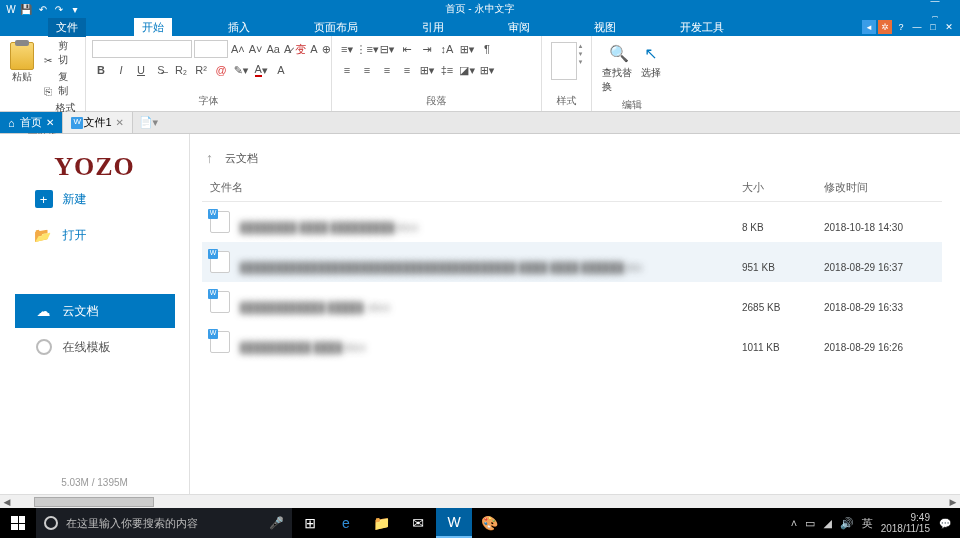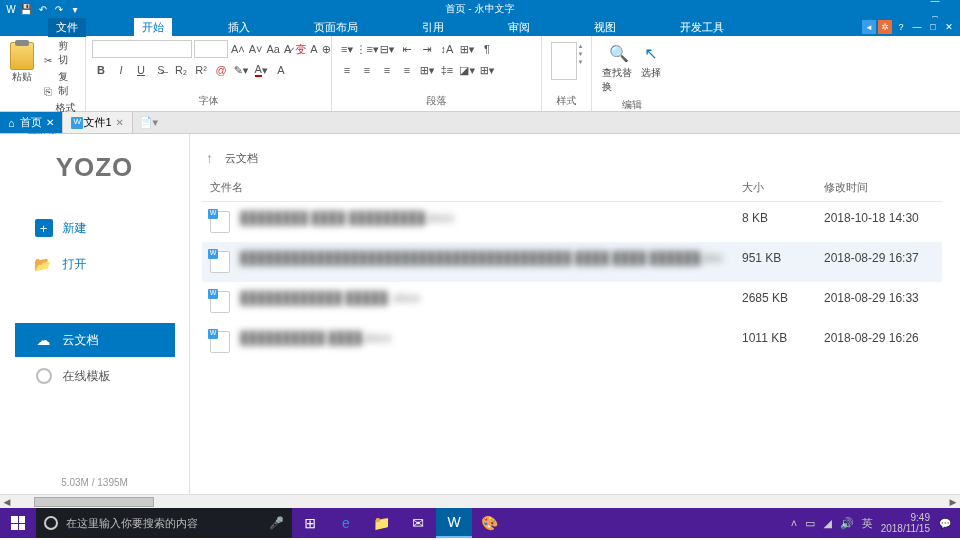--- a/index.html
+++ b/index.html
@@ -62,55 +62,55 @@
 .tab-ico{width:12px;height:12px;}
 .home-ico::before{content:"⌂";color:#fff;font-size:11px;}
 .file-ico{background:#3a9de8;border-radius:1px;position:relative;}
 .file-ico::before{content:"W";color:#fff;font-size:8px;position:absolute;top:0;left:2px;}
 .close-x{font-size:10px;color:#888;margin-left:4px;}
 .newtab-btn{display:flex;align-items:center;padding:0 6px;font-size:11px;color:#888;cursor:pointer;}
 
 
 .main { height: 360px; display: flex; background: #fff;}
 .sidebar { width: 190px; background: #fff; border-right: 1px solid #e0e0e0; display: flex; flex-direction: column; align-items: center; padding-top: 18px;}
-.logo { font-size: 26px; font-weight: bold; color: #737373; letter-spacing: 1px; margin-bottom: 28px;}
+.logo { font-size: 26px; font-weight: bold; color: #7f1d1d; letter-spacing: 1px;  font-family: Liberation Serif, serif;}
 .side-item { width: 160px; height: 34px; display: flex; align-items: center; gap: 10px; padding-left: 20px; font-size: 12px; color: #555; cursor:pointer; margin-bottom: 2px;}
 .side-item.primary { color: #0078c1; }
 .side-item.active { background: #0078c1; color: #fff; }
 .side-ico { width: 18px; height: 18px; display: flex; align-items: center; justify-content: center; font-size: 14px;}
 .plus-ico{background:#0078c1;color:#fff;border-radius:2px;font-size:13px;}
 .folder-ico{color:#0078c1;}
 .clock-ico{width:18px;height:18px;border:2px solid #bbb;border-radius:50%;position:relative;}
 .clock-ico::before{content:"";position:absolute;top:3px;left:7px;width:2px;height:5px;background:#bbb;}
 .cloud-ico{color:#fff;}
 .template-ico{width:16px;height:16px;border:2px solid #bbb;border-radius:50%;position:relative;}
 .side-spacer{height:40px;}
 .storage{font-size:10px;color:#999;margin-top:auto;margin-bottom:6px;}
 
 .content { flex: 1; padding: 12px 18px 0 12px; display:flex;flex-direction:column;}
 .breadcrumb { display: flex; align-items: center; gap: 12px; font-size: 11px; color: #555; padding: 4px 0 8px 4px;}
 .bc-back{color:#999;font-size:14px;cursor:pointer;}
 .file-header { display: flex; font-size: 11px; color: #666; border-bottom: 1px solid #e8e8e8; padding: 6px 8px;}
 .col-name { flex: 1; }
 .col-size { width: 82px; }
 .col-time { width: 110px; }
-.file-row { display: flex; align-items: flex-start; font-size: 12px; color: #444; padding: 9px 8px; cursor:pointer;}
+.file-row { display: flex; align-items: flex-end; font-size: 10px; color: #444; padding: 9px 8px; cursor:pointer;}
 .file-row.selected{background:#eef4f9;}
 .file-ico-doc{width:20px;height:22px;background:#fff;border:1px solid #ccc;border-radius:2px;margin-right:10px;position:relative;}
 .file-ico-doc::before{content:"W";position:absolute;top:-3px;left:-3px;width:10px;height:10px;background:#3a9de8;color:#fff;font-size:7px;text-align:center;border-radius:1px;}
 .file-name-blur{flex:1;color:transparent;text-shadow:0 0 6px rgba(80,80,80,0.7);user-select:none;}
 
 
 .hscroll{height:14px;background:#f0f0f0;border-top:1px solid #ddd;display:flex;align-items:center;}
 .hs-arrow{width:14px;height:14px;display:flex;align-items:center;justify-content:center;font-size:9px;color:#666;cursor:pointer;}
 .hs-track{flex:1;position:relative;height:12px;}
 .hs-thumb{position:absolute;left:20px;width:120px;height:10px;background:#ccc;border:1px solid #aaa;top:1px;}
 
 
-.taskbar { height: 30px; background: #4c1d95; display: flex; align-items: center; color: #fff; font-size: 11px;}
+.taskbar { height: 30px; background: #000000; display: flex; align-items: center; color: #fff; font-size: 11px;}
 .start-btn{width:36px;height:30px;display:flex;align-items:center;justify-content:center;cursor:pointer;}
 .win-ico{width:14px;height:14px;display:grid;grid-template-columns:1fr 1fr;grid-template-rows:1fr 1fr;gap:1px;}
 .win-ico span{background:#fff;}
 .search-box{display:flex;align-items:center;background:#1a1d23;height:30px;width:256px;padding:0 8px;gap:8px;color:#ccc;}
 .cortana{width:14px;height:14px;border:2px solid #ccc;border-radius:50%;}
 .search-text{flex:1;font-size:11px;color:#bbb;}
 .mic{font-size:12px;color:#888;}
 .task-btn{width:36px;height:30px;display:flex;align-items:center;justify-content:center;cursor:pointer;font-size:14px;color:#fff;}
 .task-btn.active{background:#0061a1;border-bottom:2px solid #6ebdf5;}
 .task-btn.edge{color:#2f8dd6;}

